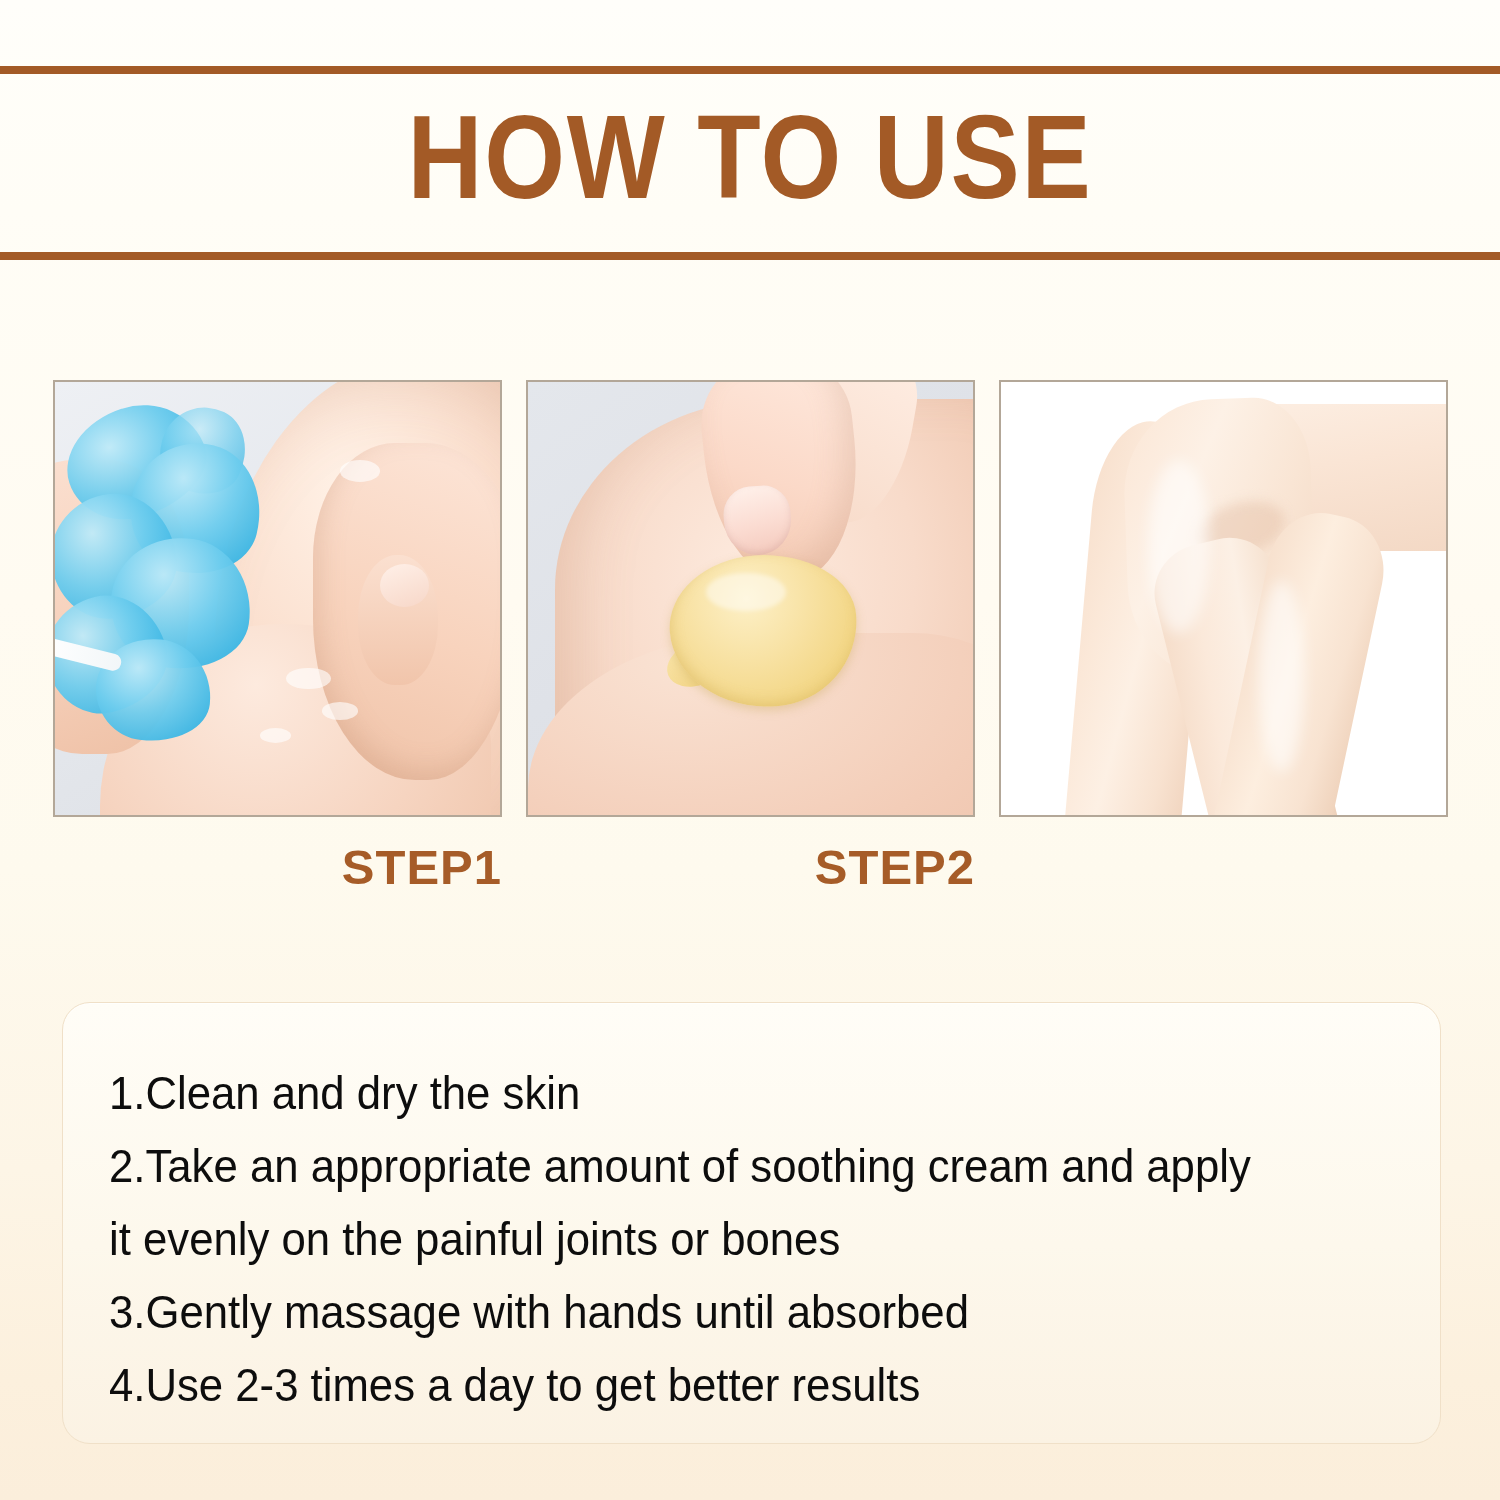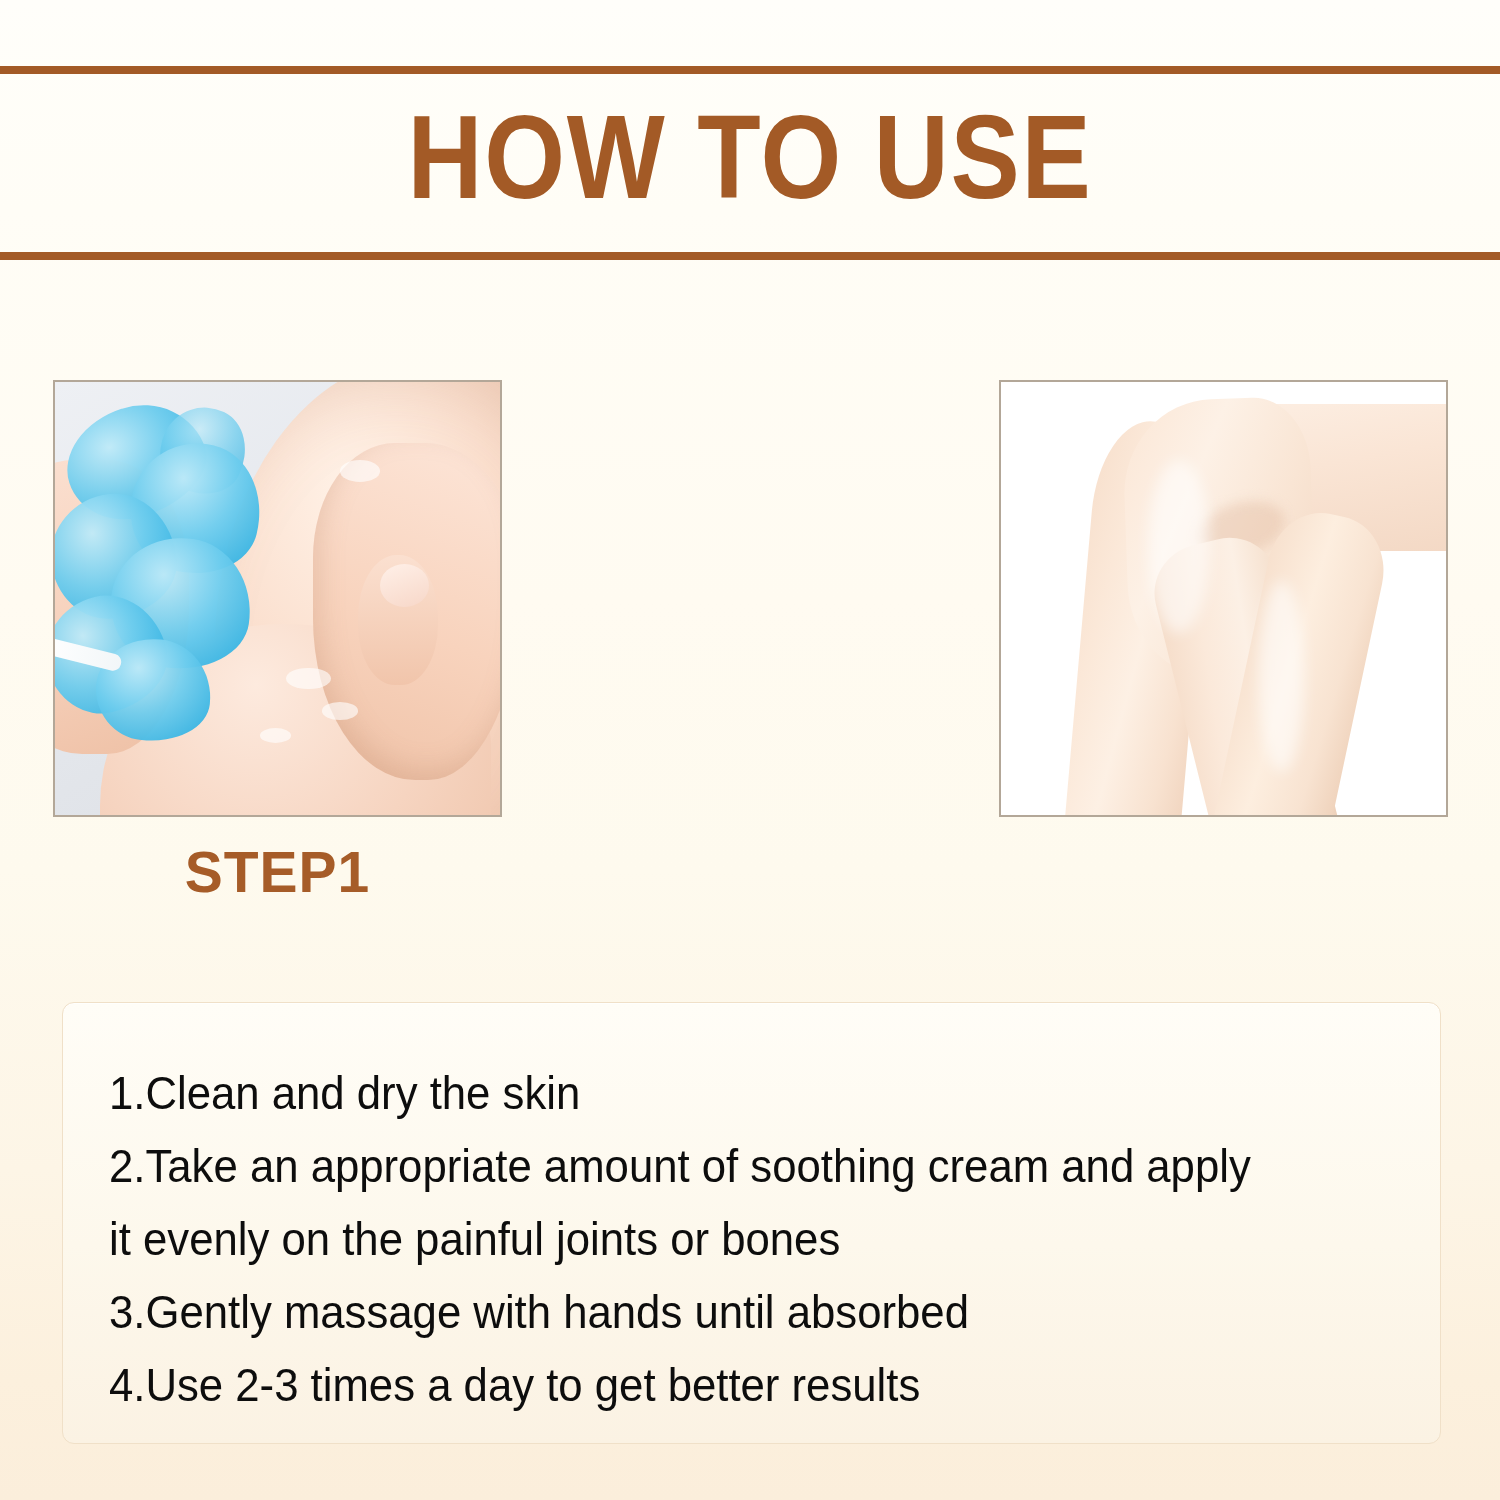--- a/index.html
+++ b/index.html
@@ -50,22 +50,22 @@
   .step { width:449px; }
   .photo {
     width:449px; height:437px;
     border:2px solid #b3a798;
     background:#eceef2;
     position:relative;
     overflow:hidden;
   }
   .step-label {
     margin-top:22px;
-    text-align:center;
-    font-size:57px;
+    text-align:right;
+    font-size:49px;
     font-weight:bold;
     letter-spacing:1px;
     color:#a65c28;
   }
 
   
   .p1 { background:linear-gradient(150deg,#eef0f4 0%,#e7eaef 35%,#e2e5ea 60%,#dcdfe5 100%); }
   .p1 .torso {
     position:absolute; left:36%; top:-6%;
     width:92%; height:118%;
@@ -251,21 +251,21 @@
   }
   .p3 .h1 { left:33%; top:18%; width:14%; height:40%; }
   .p3 .h2 { left:58%; top:46%; width:10%; height:44%; }
 
   
   .panel {
     position:absolute;
     left:62px; top:1002px;
     width:1379px; height:442px;
     border:1px solid #f0e0c8;
-    border-radius:12px;
+    border-radius:28px;
     background:linear-gradient(180deg,#fffdf7 0%,#fdf8ec 55%,#fbf2e3 100%);
     box-shadow:0 1px 0 rgba(255,255,255,.7) inset;
     padding:54px 40px 0 46px;
   }
   .panel p {
     font-family:"Liberation Sans Narrow","Liberation Sans",sans-serif;
     font-size:46px;
     line-height:73px;
     color:#0d0d0d;
     white-space:nowrap;
@@ -307,20 +307,33 @@
       </div>
       <div class="strap"></div>
       <div class="suds s1"></div>
       <div class="suds s2"></div>
       <div class="suds s3"></div>
       <div class="suds s4"></div>
     </div>
     <div class="step-label">STEP1</div>
   </div>
 
+  <div class="step">
+    <div class="photo p2">
+      <div class="skin"></div>
+      <div class="skin2"></div>
+      <div class="thumb2"></div>
+      <div class="thumb"></div>
+      <div class="nail"></div>
+      <div class="cream-tail"></div>
+      <div class="cream"></div>
+      <div class="gloss"></div>
+    </div>
+    <div class="step-label">STEP2</div>
+  </div>
 
   <div class="step">
     <div class="photo p3">
       <div class="legA"></div>
       <div class="thighTop"></div>
       <div class="legB"></div>
       <div class="kneeShade"></div>
       <div class="shin"></div>
       <div class="calf"></div>
       <div class="hi h1"></div>

